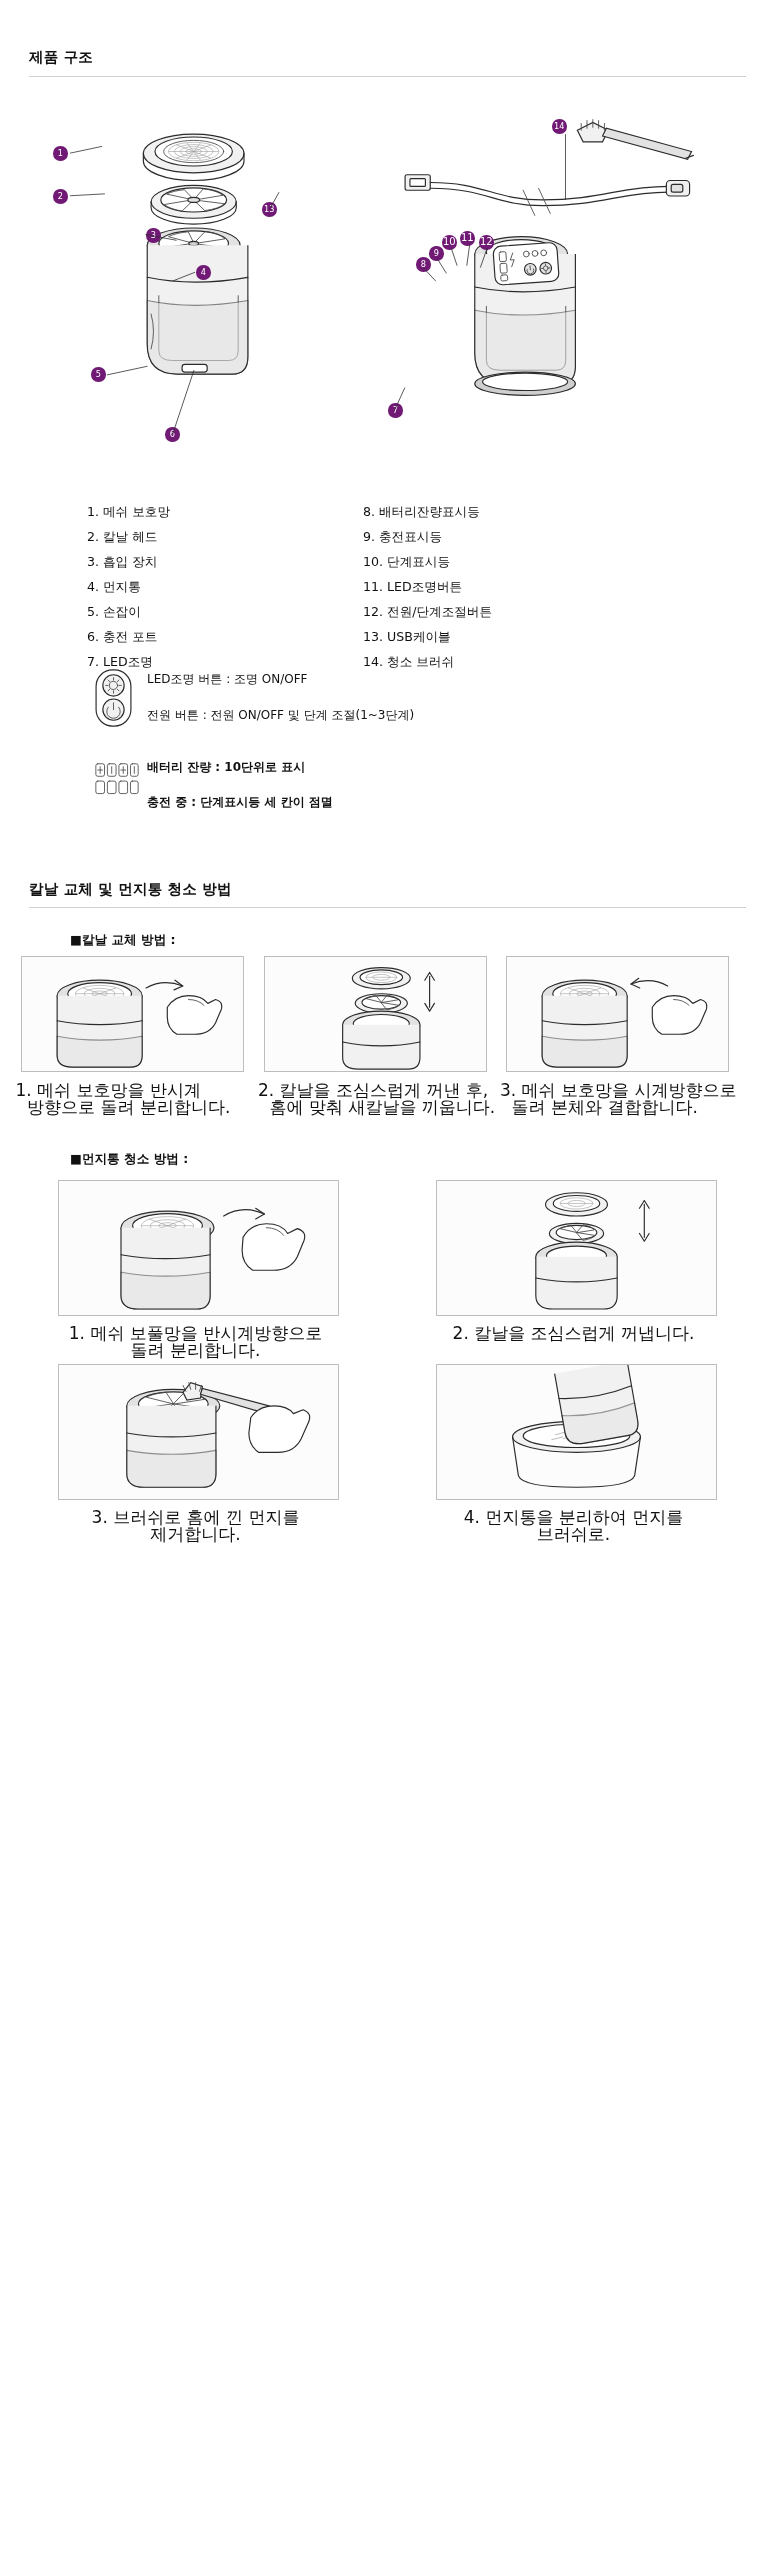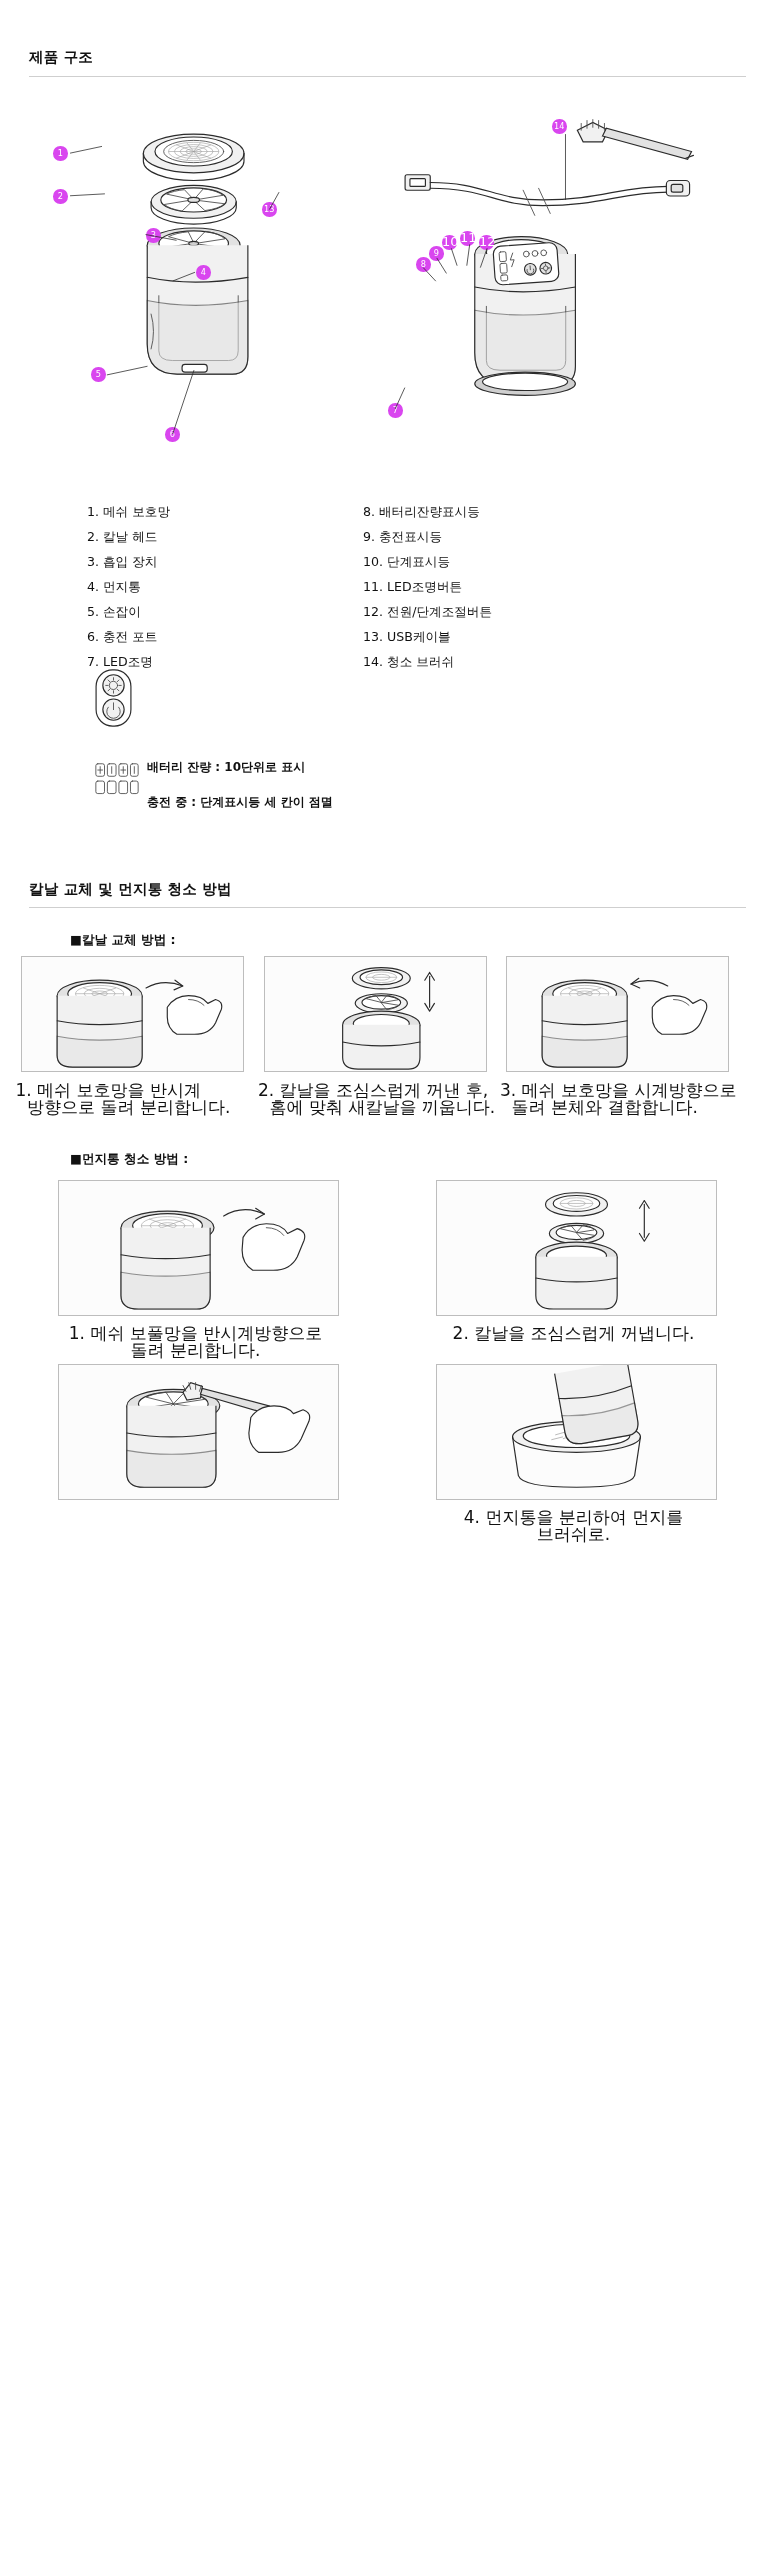--- a/index.html
+++ b/index.html
@@ -37,28 +37,28 @@
   }
 
   
   .diagram { position: absolute; }
 
   
   .callout {
     position: absolute;
     width: 14.5px; height: 14.5px;
     border-radius: 50%;
-    background: #d946ef;
+    background: #701a75;
     color: #fff;
     font-size: 8.2px;
     line-height: 14.5px;
     text-align: center;
     font-family: "DejaVu Sans", sans-serif;
   }
-  .callout.wide { font-size: 13px; }
+  .callout.wide { font-size: 10px; }
 
   
   .parts-col { position: absolute; font-size: 12.6px; line-height: 25px; color: #111; }
   .parts-col div { white-space: nowrap; }
 
   
   .legend-row { position: absolute; font-size: 12px; color: #111; line-height: 18.4px; }
 
   
   .step-box {
@@ -269,20 +269,24 @@
                  M16.4 12.4 L18.2 14.2 M25.8 21.8 L27.6 23.6
                  M27.6 12.4 L25.8 14.2 M18.2 21.8 L16.4 23.6"></path>
       </g>
       <circle class="fill-lt" cx="22" cy="43" r="11"></circle>
       <g class="ln-thin">
         <path d="M22 36 L22 43"></path>
         <path d="M16.6 40.5 A7 7 0 1 0 27.4 40.5"></path>
       </g>
     </svg>
   </div>
+  <div class="legend-row" style="left:147px; top:670px; width:543px;">
+    <div style="margin-bottom:17.4px;">LED조명 버튼 : 조명 ON/OFF</div>
+    <div>전원 버튼 : 전원 ON/OFF 및 단계 조절(1~3단계)</div>
+  </div>
 
   <div class="diagram" style="left:92px; top:758px;">
     <svg width="50" height="50" viewBox="0 0 52 52">
       <g class="ln-thin" fill="#fff">
         <rect x="4" y="6" width="9" height="13" rx="2"></rect>
         <rect x="16" y="6" width="9" height="13" rx="2"></rect>
         <rect x="28" y="6" width="9" height="13" rx="2"></rect>
         <rect x="40" y="6" width="8" height="13" rx="2"></rect>
         <rect x="4" y="24" width="9" height="13" rx="2"></rect>
         <rect x="16" y="24" width="9" height="13" rx="2"></rect>
@@ -493,20 +497,24 @@
         <path class="fill-lt" d="M128 28 L136 18 L148 22 L146 34 L132 36 Z"></path>
         <path class="ln-thin" d="M131 27 L128 21 M136 25 L134 18 M141 25 L141 18 M145 27 L147 21"></path>
         <path class="fill-md" d="M146 30 L214 50 L217 42 L148 24 Z"></path>
       </g>
 
       <g class="ln">
         <path d="M198 54 Q206 42 222 42 Q236 42 242 50 L252 46 Q261 49 258 58 L250 76 Q243 90 226 90 L206 90 Q196 83 196 70 Z" fill="#fff"></path>
       </g>
     </svg>
   </div>
+  <div class="step-cap" style="left:50px; top:1509px; width:291px; text-align:center;">
+    <div>3. 브러쉬로 홈에 낀 먼지를</div>
+    <div>제거합니다.</div>
+  </div>
 
   <div class="step-box" style="left:436px; top:1364px; width:281px; height:136px;">
     <svg width="279" height="134" viewBox="0 0 288 138">
 
       <g transform="translate(78,66)">
         <ellipse class="fill-lt" cx="66" cy="8" rx="66" ry="16"></ellipse>
         <ellipse class="fill-w" cx="66" cy="7" rx="55" ry="12"></ellipse>
         <path class="ln" d="M0 8 L6 48 Q10 60 66 60 Q122 60 126 48 L132 8"></path>
         <g stroke="#9a9a9a" stroke-width="0.7" fill="none">
           <path d="M44 6 L58 2 M52 10 L68 4 M62 12 L80 5 M72 11 L88 6 M40 11 L52 8"></path>

